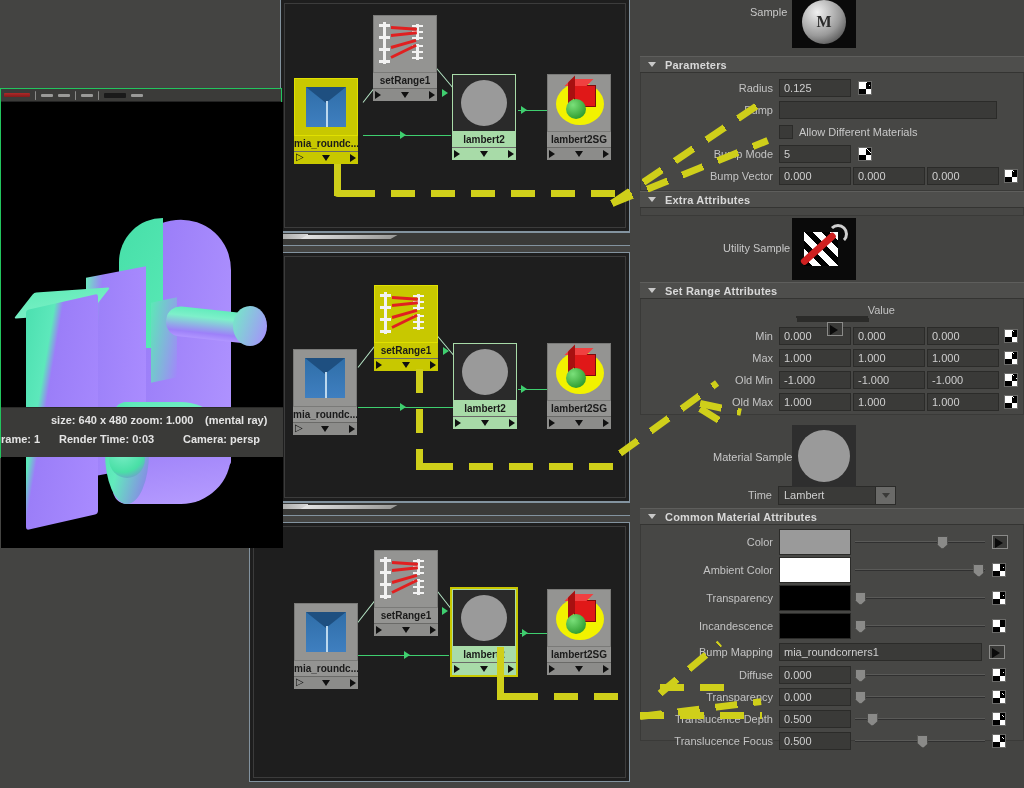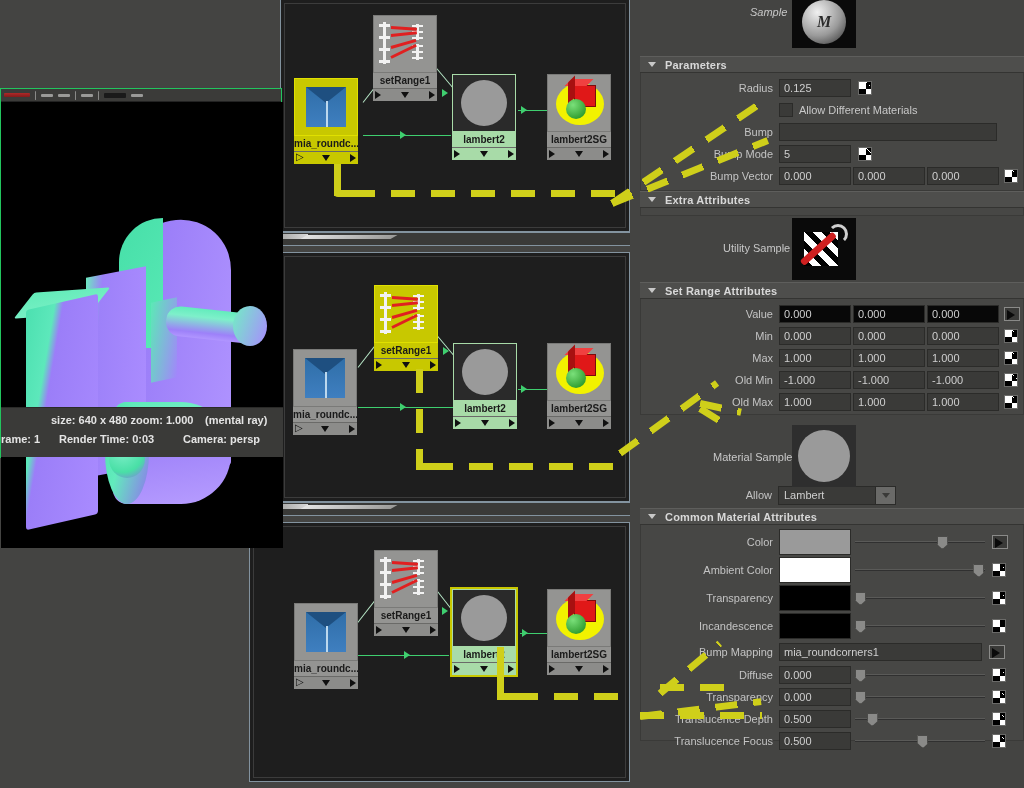--- a/index.html
+++ b/index.html
@@ -615,45 +615,45 @@
     <span class="rv-line" style="left:50px;top:6px;">size: 640 x 480 zoom: 1.000</span>
     <span class="rv-line" style="left:204px;top:6px;">(mental ray)</span>
     <span class="rv-line" style="left:0px;top:25px;">rame: 1</span>
     <span class="rv-line" style="left:58px;top:25px;">Render Time: 0:03</span>
     <span class="rv-line" style="left:182px;top:25px;">Camera: persp</span>
   </div>
 </div>
 
 <div id="attr-editor">
 
-  <div class="ae-sample-row" style="height:52px;font-style:italic;">
+  <div class="ae-sample-row" style="height:52px;">
     <span style="position:absolute;left:110px;top:6px;">Sample</span>
     <div class="sample-maya" style="position:absolute;left:152px;top:-4px;">
       <div class="maya-ball">M</div>
     </div>
   </div>
 
   <div class="frame-head" style="margin-top:4px;">
     <span class="frame-arrow"></span>
     <span>Parameters</span>
   </div>
   <div class="frame-body" style="height:118px;">
     <div class="row" style="margin-top:3px;">
       <span class="lbl">Radius</span>
       <span class="field f-w">0.125</span>
       <span class="checker"></span>
     </div>
     <div class="row">
+      <span class="lbl">Bump</span>
+      <span class="field" style="width:218px;"></span>
+    </div>
+    <div class="row">
       <span class="lbl"></span>
       <span class="cbox"></span>
       <span>Allow Different Materials</span>
-    </div>
-    <div class="row">
-      <span class="lbl">Bump</span>
-      <span class="field" style="width:218px;"></span>
     </div>
     <div class="row">
       <span class="lbl">Bump Mode</span>
       <span class="field f-w">5</span>
       <span class="checker"></span>
     </div>
     <div class="row">
       <span class="lbl">Bump Vector</span>
       <span class="field f-w">0.000</span>
       <span class="field f-w" style="margin-left:2px;">0.000</span>
@@ -675,21 +675,21 @@
       <div class="us-hook"></div>
       <div class="us-bar"></div>
     </div>
   </div>
 
   <div class="frame-head">
     <span class="frame-arrow"></span>
     <span>Set Range Attributes</span>
   </div>
   <div class="frame-body" style="height:116px;">
-    <div class="row" style="margin-top:3px;">
+    <div class="row" style="margin-top:3px;flex-direction:column;">
       <span class="lbl">Value</span>
       <span class="field f-w black">0.000</span>
       <span class="field f-w black" style="margin-left:2px;">0.000</span>
       <span class="field f-w black" style="margin-left:2px;">0.000</span>
       <span class="mapbtn" style="margin-left:5px;"></span>
     </div>
     <div class="row">
       <span class="lbl">Min</span>
       <span class="field f-w">0.000</span>
       <span class="field f-w" style="margin-left:2px;">0.000</span>
@@ -720,21 +720,21 @@
   </div>
 
   <div class="ae-sample-row" style="height:70px;">
     <span style="position:absolute;left:73px;top:36px;">Material Sample</span>
     <div class="mat-sample" style="position:absolute;left:152px;top:10px;">
       <div class="ball"></div>
     </div>
   </div>
 
   <div class="row" style="margin-bottom:3px;">
-    <span class="lbl">Allow</span>
+    <span class="lbl">Time</span>
     <span class="dropdown">
       <span>Lambert</span>
       <span class="dd-arrow">
           <i></i>
         </span>
     </span>
   </div>
 
   <div class="frame-head">
     <span class="frame-arrow"></span>

